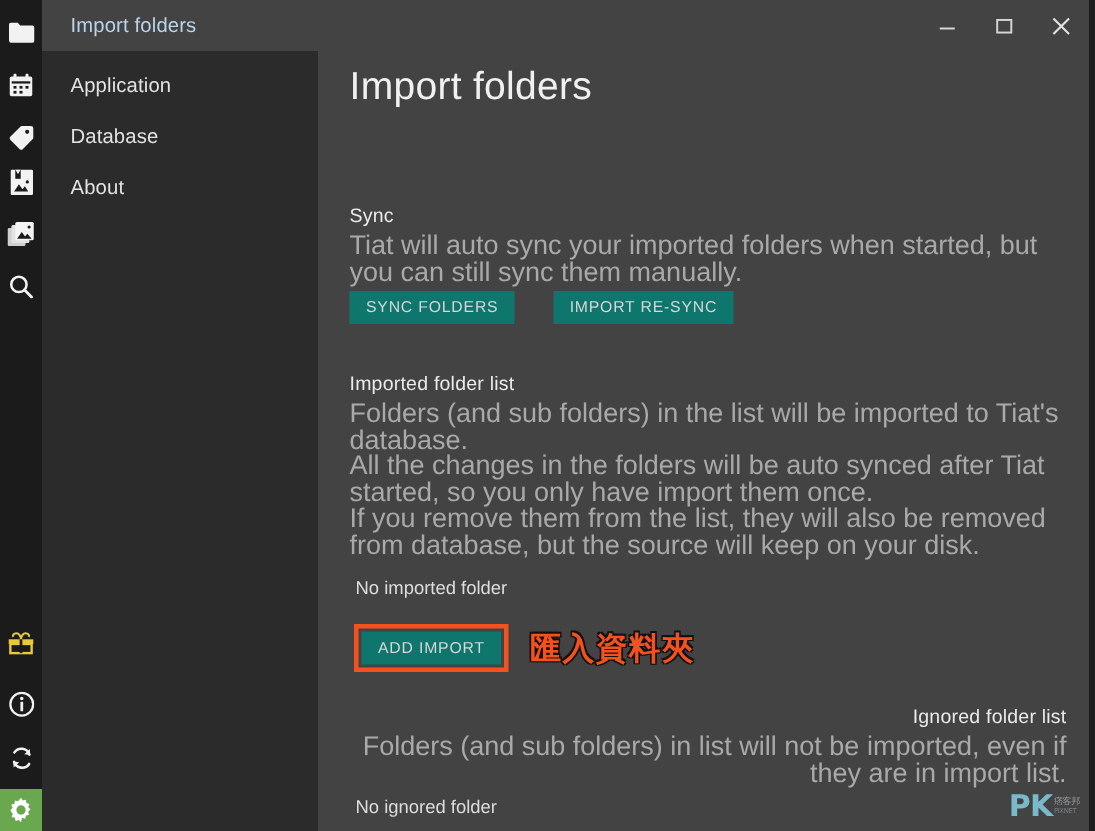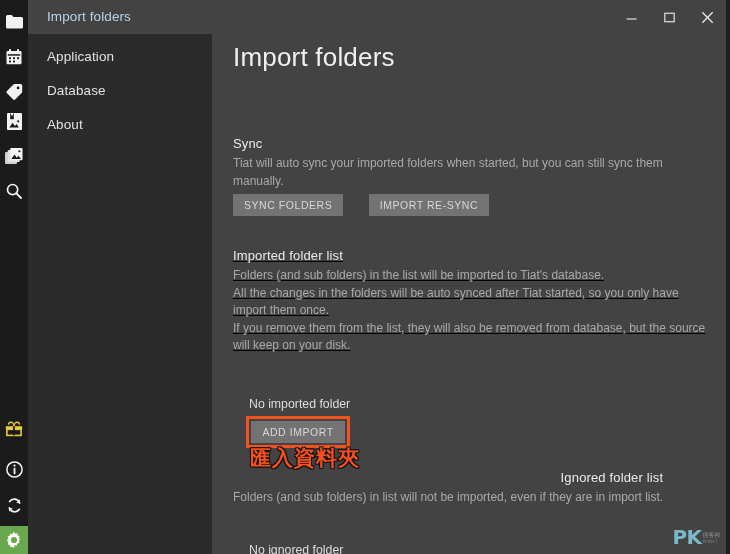--- a/index.html
+++ b/index.html
@@ -116,63 +116,62 @@
   }
 
   .section-title {
     font-size: 13px;
     color: #ebebeb;
     font-weight: 400;
     margin: 0;
     letter-spacing: .15px;
   }
   .section-desc {
-    font-size: 12px;
+    font-size: 18px;
     color: #a9a9a9;
     line-height: 17.5px;
     margin: 4px 0 0 0;
     max-width: 478px;
   }
   .empty-note {
     font-size: 12.3px;
     color: #ddd;
-    margin: 16px;
+    margin: 4px;
     text-align: center;
   }
 
   .btn {
     display: inline-block;
-    background: #737373;
+    background: #0f766e;
     color: #d7d7d7;
     border: none;
     font-size: 10.5px;
     font-family: "Liberation Sans", sans-serif;
     letter-spacing: .55px;
     padding: 0 11px;
     height: 22px;
     line-height: 22px;
     cursor: default;
     vertical-align: middle;
   }
 
   
   .sync-block   { position: absolute; left: 0; top: 136px; }
   .sync-buttons { position: absolute; left: 0; top: 194px; }
   .sync-buttons .btn + .btn { margin-left: 21px; }
 
-  .imported-block { position: absolute; left: 0; top: 248px; text-decoration: underline; }
+  .imported-block { position: absolute; left: 0; top: 248px; }
   .imported-empty { position: absolute; left: 0; top: 381px; }
 
   .addimport-wrap {
     position: absolute;
     left: 3px;
     top: 416px;
     display: flex;
     align-items: center;
-    flex-direction: column;
   }
   .highlight-box {
     border: 3px solid #f4511e;
     padding: 2px;
     display: inline-block;
     line-height: 0;
   }
   .annotation {
     margin-left: 14px;
     font-size: 21px;

